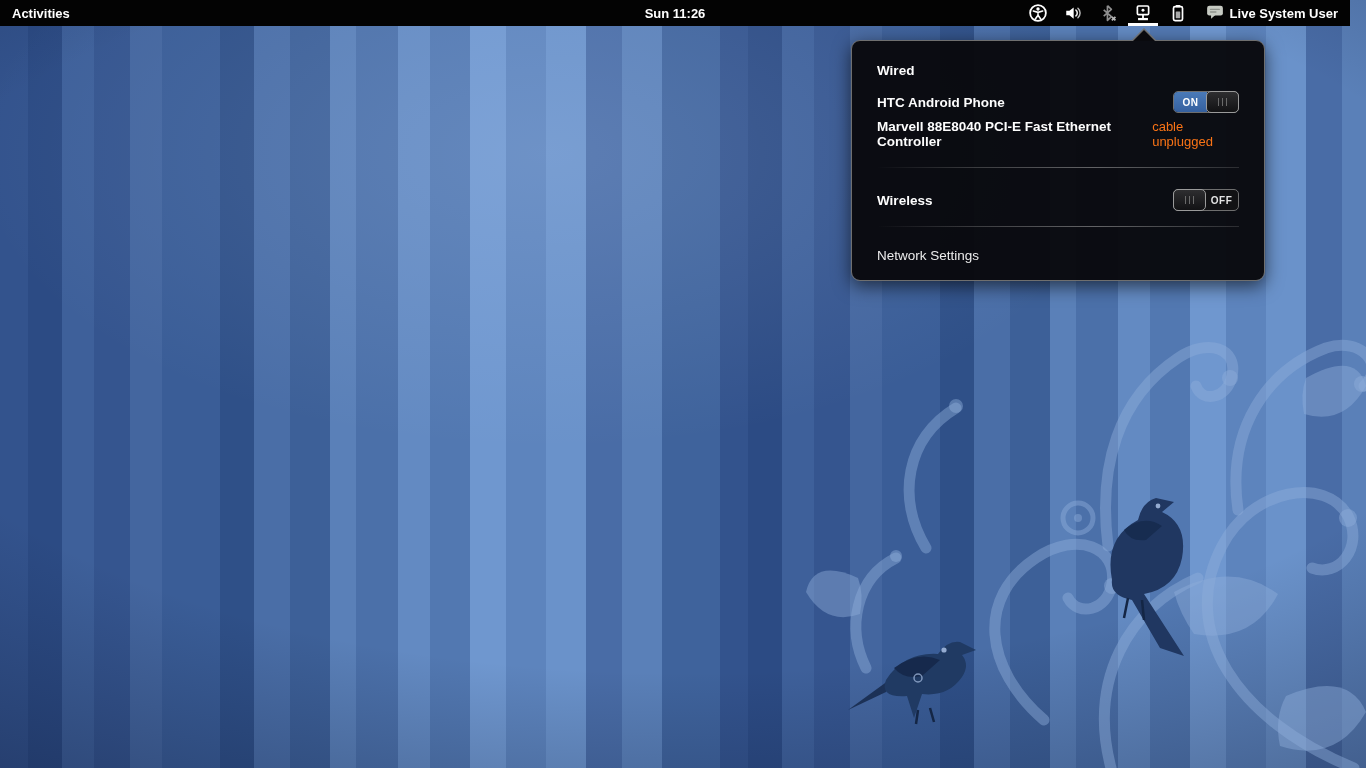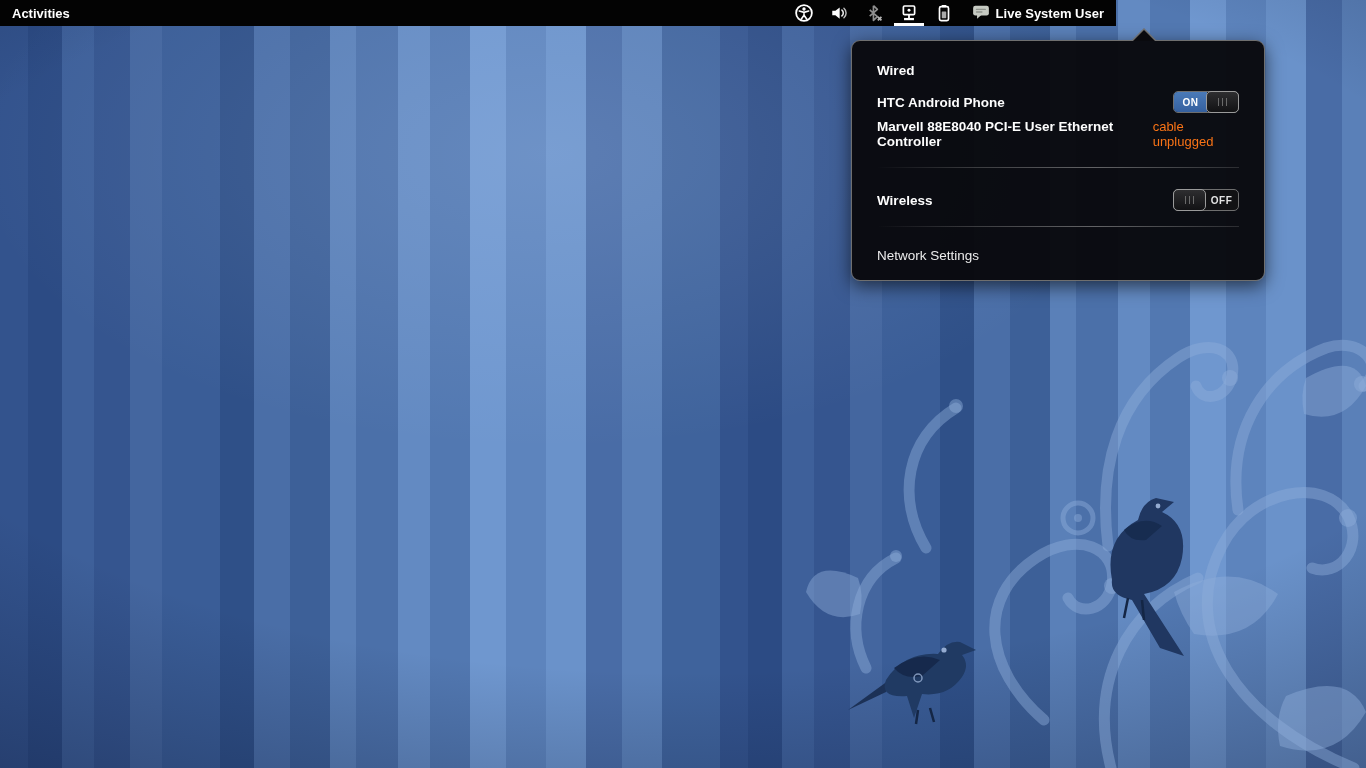--- a/index.html
+++ b/index.html
@@ -29,21 +29,21 @@
         #5d84bd 506px, #5d84bd 546px,
         #6a92ca 546px, #6a92ca 586px,
         #496ca6 586px, #496ca6 622px,
         #5a80b8 622px, #5a80b8 662px,
         #3f639c 662px, #3f639c 720px);
   }
 
   .flourish { position:absolute; right:0; bottom:0; pointer-events:none; }
 
   
-  .top-bar { position:absolute; top:0; left:0; width:1116px; height:26px;
+  .top-bar { position:absolute; top:0; left:0; width:1350px; height:26px;
     background:#030303; color:#fff; display:flex; align-items:center; z-index:20; }
   .activities { font-size:13px; font-weight:bold; padding:0 12px; height:26px;
     display:flex; align-items:center; cursor:pointer; }
   .clock { position:absolute; left:0; right:0; text-align:center; font-size:13px; font-weight:bold; pointer-events:none; }
   .clock span { pointer-events:auto; cursor:pointer; }
   .tray { position:absolute; right:6px; top:0; height:26px; display:flex; align-items:center; gap:9px; }
   .tray-icon { width:26px; height:26px; display:flex; align-items:center; justify-content:center;
     position:relative; cursor:pointer; }
   .tray-icon svg { display:block; }
   .tray-icon.active::after { content:""; position:absolute; left:-2px; right:-2px; bottom:0;
@@ -133,20 +133,23 @@
       <path d="M306,332 q-8,-42 26,-60 q4,-18 18,-22 l18,4 -12,10 q26,12 20,46 q-6,30 -38,36 l40,62 -24,-8 -28,-48 q-22,-4 -20,-20z" fill="#203761"></path>
       <path d="M318,282 q20,-16 38,-4 l-16,14 q-16,2 -22,-10z" fill="#172c50"></path>
       <circle cx="352" cy="258" r="2.4" fill="#a9c0e4" fill-opacity="0.85"></circle>
       <path d="M322,350 l-4,20 m18,-18 l2,20" stroke="#142645" stroke-width="2.5" fill="none"></path>
     </g>
   </svg>
 
   <div class="top-bar">
     <div class="activities">Activities</div>
 
+    <div class="clock">
+      <span>Sun 11:26</span>
+    </div>
 
     <div class="tray">
 
       <div class="tray-icon">
         <svg width="18" height="18" viewBox="0 0 16 16">
           <circle cx="8" cy="8" r="7" fill="none" stroke="#fff" stroke-width="1.6"></circle>
           <circle cx="8" cy="4.4" r="1.5" fill="#fff"></circle>
           <path d="M3.8,6.2 L8,7.4 L12.2,6.2 M8,7.4 L8,10 M8,10 L5.6,13.4 M8,10 L10.4,13.4" stroke="#fff" stroke-width="1.4" fill="none" stroke-linecap="round"></path>
         </svg>
       </div>
@@ -211,21 +214,21 @@
         <span class="on-side">ON</span>
         <span class="knob">
             <i></i>
             <i></i>
             <i></i>
           </span>
       </span>
     </div>
 
     <div class="menu-row">
-      <span class="label">Marvell 88E8040 PCI-E User Ethernet Controller</span>
+      <span class="label">Marvell 88E8040 PCI-E Fast Ethernet Controller</span>
       <span class="status">cable unplugged</span>
     </div>
 
     <div class="separator"></div>
 
     <div class="menu-row tall">
       <span class="label">Wireless</span>
       <span class="toggle">
         <span class="knob">
             <i></i>

